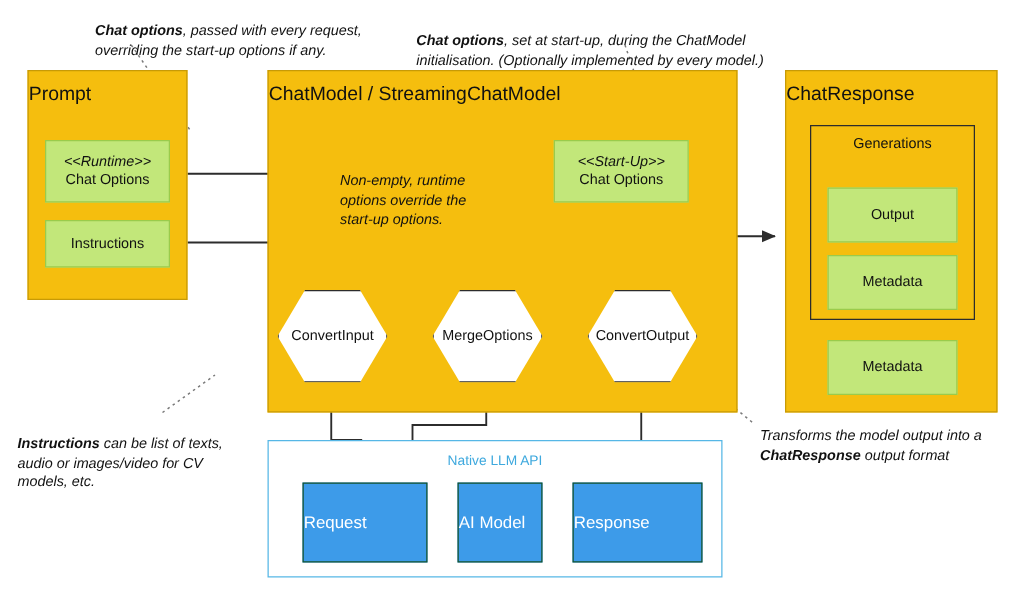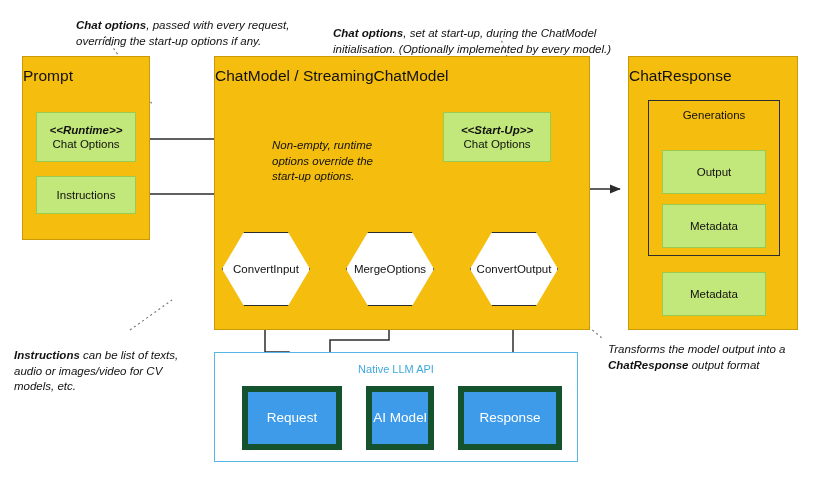--- a/index.html
+++ b/index.html
@@ -50,21 +50,21 @@
     flex-direction: column;
     align-items: center;
     justify-content: center;
     font-size: 11.5px;
     color: #111111;
     text-align: center;
     line-height: 1.25;
   }
   .chip .rt {
     font-style: italic;
-    font-weight: bold;
+    font-weight: normal;
     font-size: 11.5px;
   }
   .hex {
     position: absolute;
     width: 86px;
     height: 72px;
     background: #ffffff;
     border: 1px solid #2C2C2C;
     clip-path: polygon(25% 0%, 75% 0%, 100% 50%, 75% 100%, 25% 100%, 0% 50%);
     display: flex;
@@ -84,25 +84,25 @@
     position: absolute;
     width: 100%;
     text-align: center;
     color: #3FA9DE;
     font-size: 11px;
   }
   .blue-node {
     position: absolute;
     box-sizing: border-box;
     background: #3D9BE9;
-    border: 6px solid #14532d;
+    border: 1px solid #14532d;
     color: #ffffff;
     display: flex;
     align-items: center;
-    justify-content: center;
+    justify-content: flex-start;
     text-align: center;
     font-size: 13.5px;
     line-height: 1.2;
   }
   .note {
     position: absolute;
     font-style: italic;
     font-size: 11.5px;
     color: #111111;
     line-height: 1.35;

